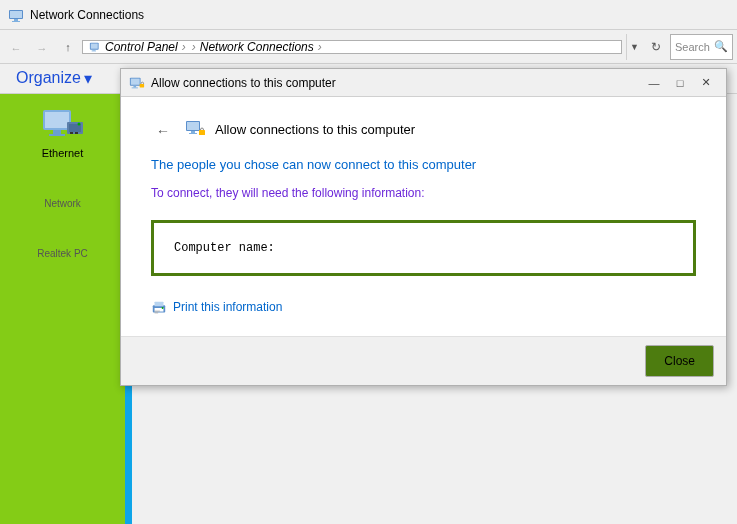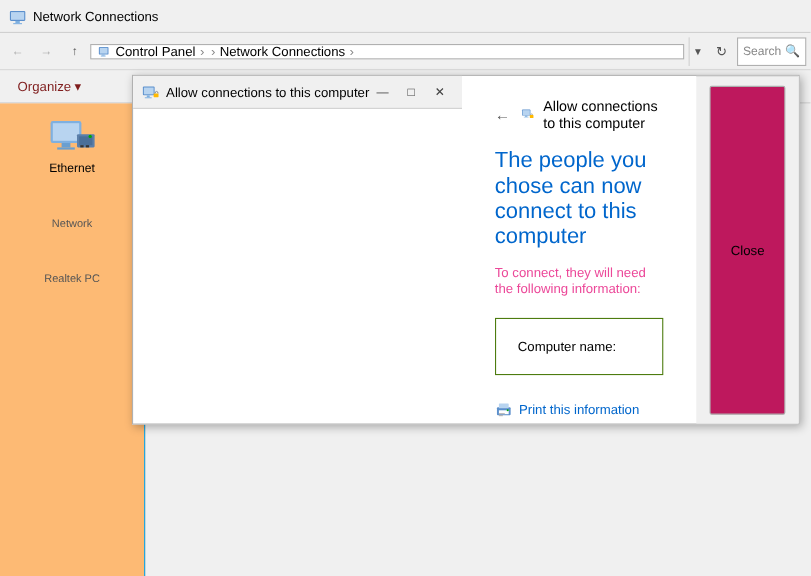--- a/index.html
+++ b/index.html
@@ -60,20 +60,21 @@
     .address-box {
       flex: 1;
       height: 14px;
       background: #fff;
       border: 1px solid #b0b0b0;
       display: flex;
       align-items: center;
       padding: 0 6px;
       gap: 2px;
       font-size: 12px;
+      font-style: italic;
     }
     .address-separator {
       color: #888;
       margin: 0 2px;
     }
     .address-part {
       color: #000;
       font-size: 12px;
     }
     .address-dropdown {
@@ -132,36 +133,36 @@
       border-bottom: 1px solid #d0d0d0;
     }
     .organize-btn {
       display: flex;
       align-items: flex-start;
       gap: 3px;
       padding: 2px 8px;
       background: none;
       border: none;
       cursor: pointer;
-      font-size: 12px;
-      color: #7f1d1d;
+      font-size: 16px;
+      color: #1d4ed8;
       border-radius: 2px;
     }
 
     
     .main-area {
       display: flex;
       height: calc(524px - 94px);
     }
 
     
     .left-panel {
       width: 132px;
-      background: #fdba74;
-      border-right: 1px solid #0ea5e9;
+      background: #84cc16;
+      border-right: 7px solid #0ea5e9;
       padding: 8px 6px;
     }
     .network-item {
       display: flex;
       flex-direction: column;
       align-items: center;
       gap: 3px;
       padding: 6px 4px;
       cursor: pointer;
     }
@@ -186,20 +187,21 @@
     .dialog-overlay {
       position: absolute;
       top: 68px;
       left: 120px;
       width: 607px;
       height: 318px;
       background: #fff;
       border: 1px solid #b0b0b0;
       box-shadow: 2px 2px 8px rgba(0,0,0,0.3);
       display: flex;
+      flex-direction: column;
     }
 
     .dialog-title-bar {
       height: 30px;
       background: #f0f0f0;
       border-bottom: 1px solid #d0d0d0;
       display: flex;
       align-items: center;
       padding: 0 8px;
       justify-content: space-between;
@@ -259,38 +261,39 @@
       align-items: center;
       gap: 8px;
     }
     .dialog-heading-text {
       font-size: 13px;
       color: #000;
     }
 
     .dialog-success-text {
       color: #0066cc;
-      font-size: 20px;
+      font-size: 13px;
       font-weight: 300;
       margin-bottom: 14px;
     }
 
     .dialog-info-text {
       font-size: 12px;
-      color: #ec4899;
+      color: #6d28d9;
       margin-bottom: 20px;
     }
 
     .info-box {
-      border: 1px solid #4d7c0f;
+      border: 3px solid #4d7c0f;
       padding: 18px 20px;
       margin-bottom: 24px;
       display: flex;
       align-items: center;
       gap: 26px;
+      font-family: Liberation Mono, monospace;
     }
     .info-box-label {
       font-size: 12px;
       color: #000;
     }
     .info-box-value {
       font-size: 12px;
       color: #000;
       font-weight: normal;
     }
@@ -308,21 +311,21 @@
 
     .dialog-footer {
       padding: 8px 12px;
       display: flex;
       justify-content: flex-end;
       border-top: 1px solid #e0e0e0;
       background: #f0f0f0;
     }
     .close-dialog-btn {
       padding: 8px 18px;
-      background: #be185d;
+      background: #4d7c0f;
       border: 1px solid #adadad;
       cursor: pointer;
       font-size: 12px;
       color: #000;
       border-radius: 2px;
     }
   </style>
 </head>
 <body>
 

